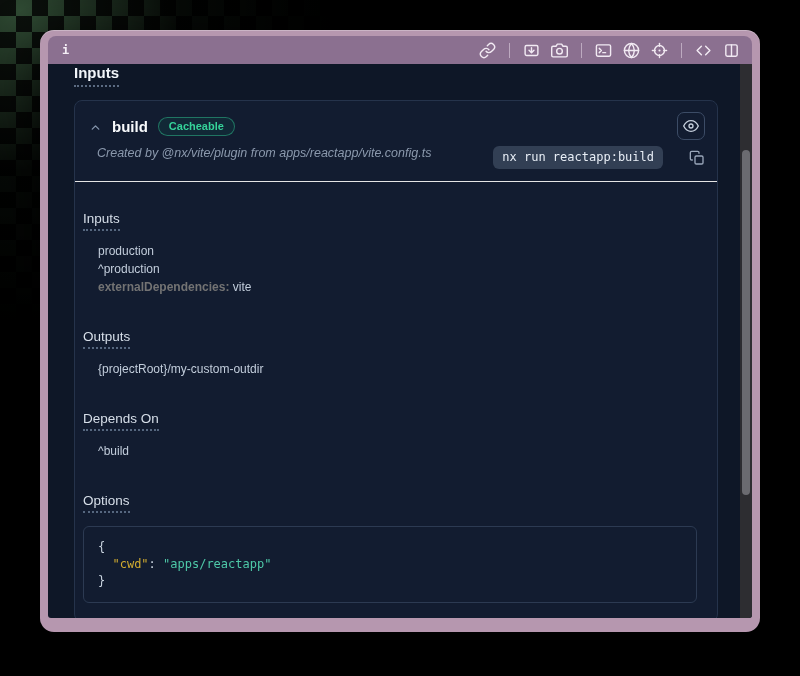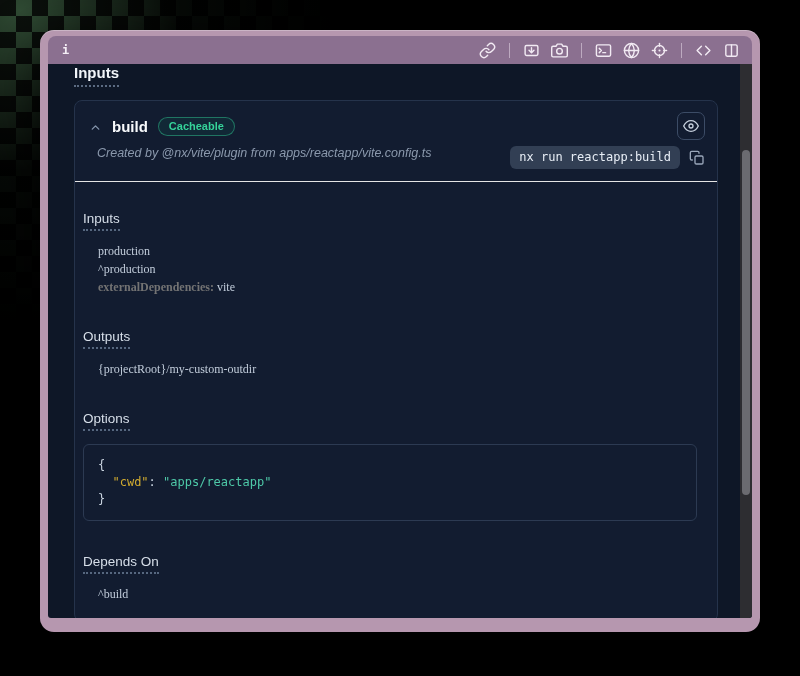--- a/index.html
+++ b/index.html
@@ -78,39 +78,39 @@
     border: 1px solid #3c4c66; border-radius: 7px; background: transparent;
     color: #c6d0dd; display: flex; align-items: center; justify-content: center; cursor: pointer;
   }
   .eye-btn svg { width: 16px; height: 16px; }
 
   .created-row {
     display: flex; padding: 4px 12px 12px 22px;
     border-bottom: 1px solid #e5e5e5;
   }
   .created-text { font-style: italic; font-size: 12.5px; color: #8b99ad; }
-  .run-group { margin-left: auto; display: flex; align-items: center; gap: 9px; }
+  .run-group { margin-left: auto; display: flex; align-items: center; gap: 26px; }
   .run-chip {
     font-family: "DejaVu Sans Mono", monospace; font-size: 12px; color: #e8eef6;
     background: #323f54; border-radius: 6px; padding: 4px 9px 5px; white-space: nowrap;
   }
   .copy-btn { color: #9aa7ba; width: 16px; height: 16px; cursor: pointer; }
   .copy-btn svg { width: 16px; height: 16px; }
 
   .card-body { padding: 15px 20px 18px 8px; }
   .section { margin-bottom: 19px; }
   .section:last-child { margin-bottom: 0; }
   .sec-head {
     display: inline-block; font-size: 13.5px; font-weight: 500; color: #d7dfe9;
     margin-bottom: 11px;
   }
   .dotted { border-bottom: 2px dotted #56677f; padding-bottom: 3px; margin-top: 14px; }
   .sec-items { margin-left: 15px; }
   .mono-line {
-    font-family: Liberation Serif, serif; font-size: 12px; color: #c2cddb;
+    font-family: Liberation Sans, sans-serif; font-size: 12px; color: #c2cddb;
     line-height: 18px; white-space: pre;
   }
   .mono-bold { font-weight: 700; color: #737373; }
   .cmd-line { display: flex; align-items: center; gap: 8px; font-size: 13px; color: #c7d0dc; line-height: 17px; }
   .ext-link { color: #8e9cb0; width: 14px; height: 14px; cursor: pointer; }
   .ext-link svg { width: 14px; height: 14px; }
 
   .options-box {
     border: 1px solid #2c3a52; border-radius: 6px; padding: 12px 14px;
     margin-top: 2px;
@@ -240,35 +240,35 @@
           </div>
 
           <div class="section">
             <span class="sec-head dotted">Outputs</span>
             <div class="sec-items">
               <div class="mono-line">{projectRoot}/my-custom-outdir</div>
             </div>
           </div>
 
           <div class="section">
+            <span class="sec-head dotted">Depends On</span>
+            <div class="sec-items">
+              <div class="mono-line">^build</div>
+            </div>
+          </div>
+
+          <div class="section">
             <span class="sec-head dotted">Options</span>
             <div class="options-box">
               <div class="code-line">{</div>
               <div class="code-line">  <span class="json-key">"cwd"</span><span>: </span><span class="json-str">"apps/reactapp"</span></div>
               <div class="code-line">}</div>
             </div>
           </div>
 
-          <div class="section">
-            <span class="sec-head dotted">Depends On</span>
-            <div class="sec-items">
-              <div class="mono-line">^build</div>
-            </div>
-          </div>
-
         </div>
       </div>
 
       
       
 
     </div>
 
     <div class="scroll-track">
       <div class="scroll-thumb"></div>

